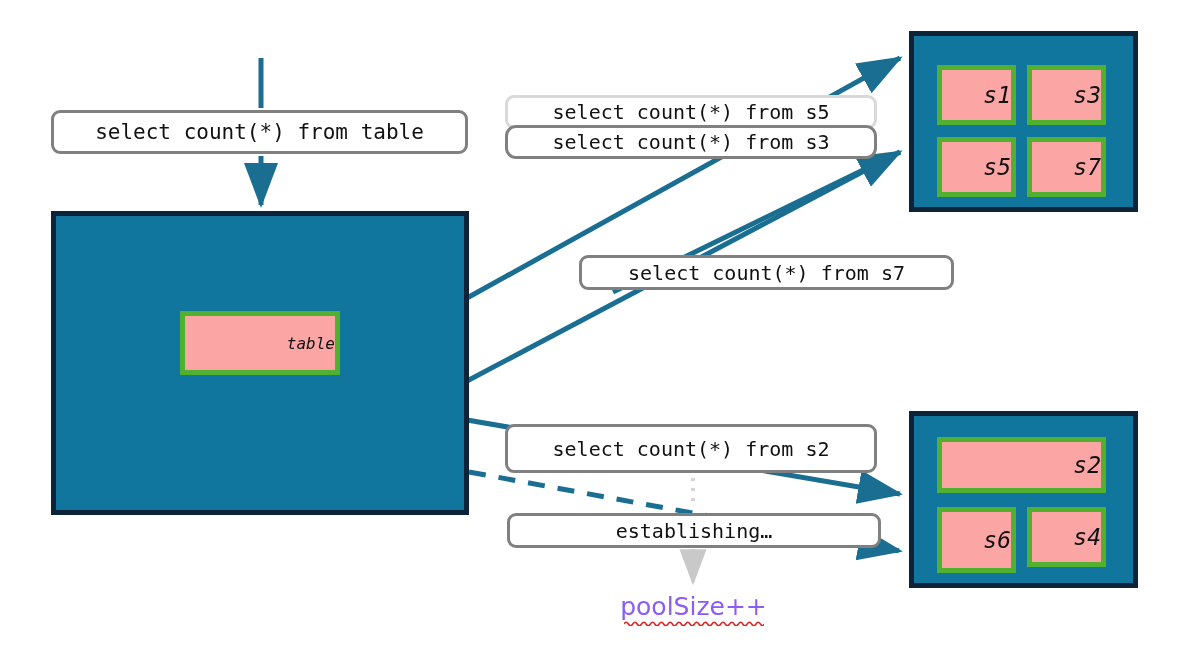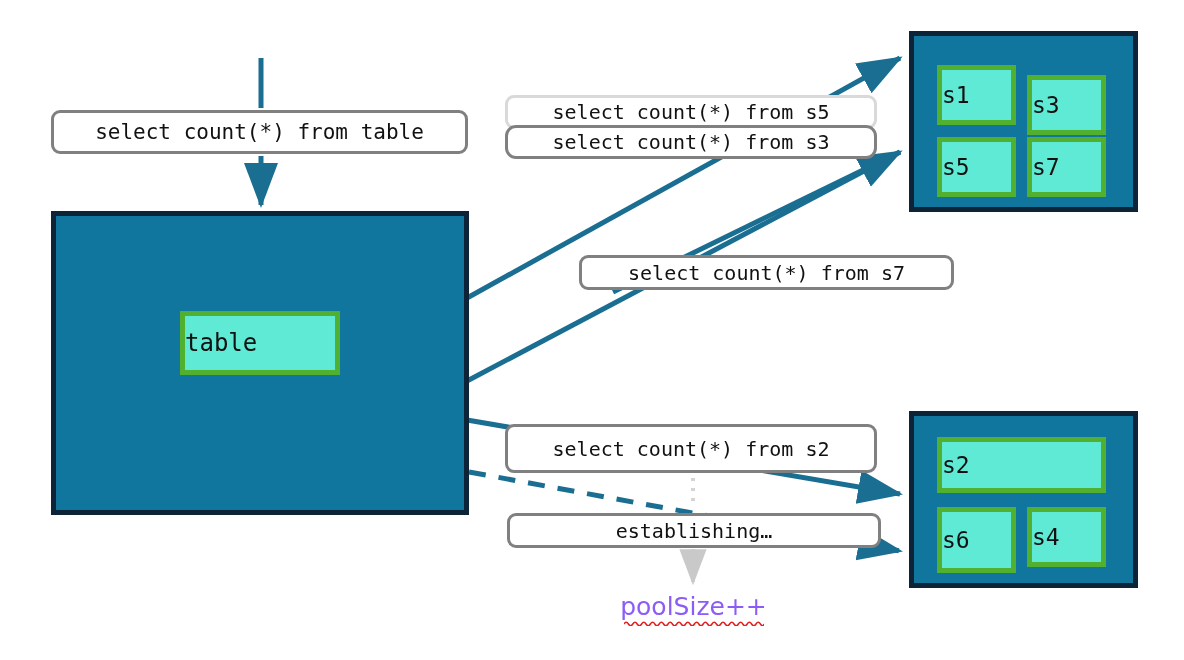--- a/index.html
+++ b/index.html
@@ -32,34 +32,35 @@
     border: 5px solid #0d2438;
     box-sizing: border-box;
   }
   #table-pool { left: 51px;  top: 211px; width: 418px; height: 304px; }
   #pool-top   { left: 909px; top: 31px;  width: 229px; height: 181px; }
   #pool-bot   { left: 909px; top: 411px; width: 229px; height: 177px; }
 
   
   .chip {
     position: absolute;
-    background: #5eead4;
+    background: #fca5a5;
     border: 5px solid #52b030;
     box-sizing: border-box;
     display: flex;
     align-items: center;
-    justify-content: flex-start;
+    justify-content: flex-end;
     color: #111111;
     font-family: "DejaVu Sans Mono", "Liberation Mono", monospace;
+    font-style: italic;
   }
-  #chip-table { left: 180px; top: 311px; width: 160px; height: 64px; font-size: 24px; }
+  #chip-table { left: 180px; top: 311px; width: 160px; height: 64px; font-size: 16px; }
 
   .sess { font-size: 23px; }
   #chip-s1 { left: 937px; top: 65px;  width: 79px; height: 60px; }
-  #chip-s3 { left: 1027px;top: 65px;  width: 79px; height: 60px; margin-top: 10px; }
+  #chip-s3 { left: 1027px;top: 65px;  width: 79px; height: 60px; }
   #chip-s5 { left: 937px; top: 137px; width: 79px; height: 60px; }
   #chip-s7 { left: 1027px;top: 137px; width: 79px; height: 60px; }
   #chip-s2 { left: 937px; top: 437px; width: 169px; height: 56px; }
   #chip-s6 { left: 937px; top: 507px; width: 79px; height: 66px; }
   #chip-s4 { left: 1027px;top: 507px; width: 79px; height: 60px; }
 
   
   .qlabel {
     position: absolute;
     background: #ffffff;

